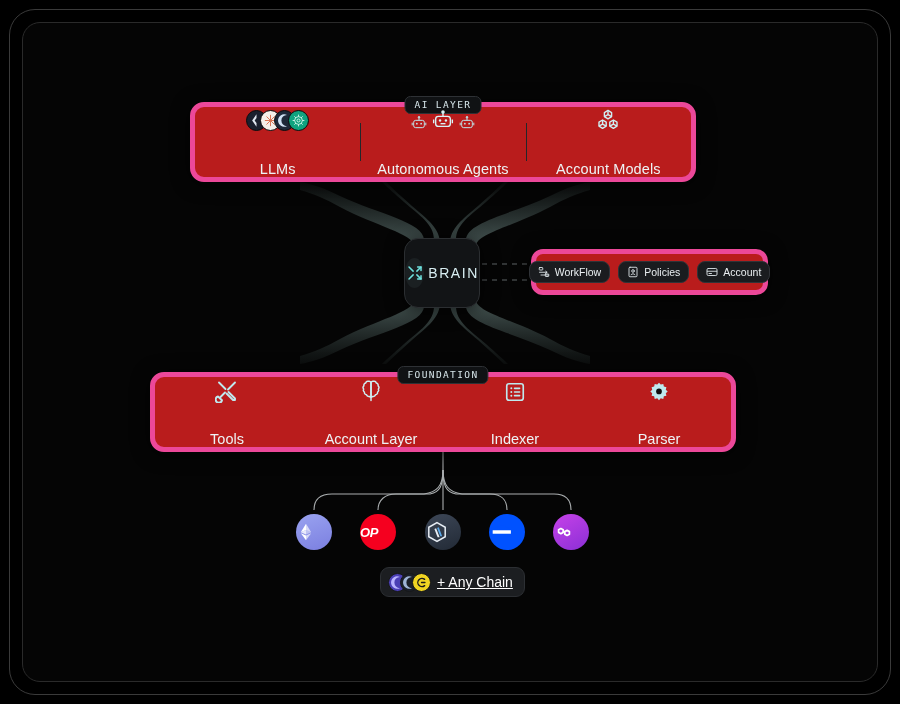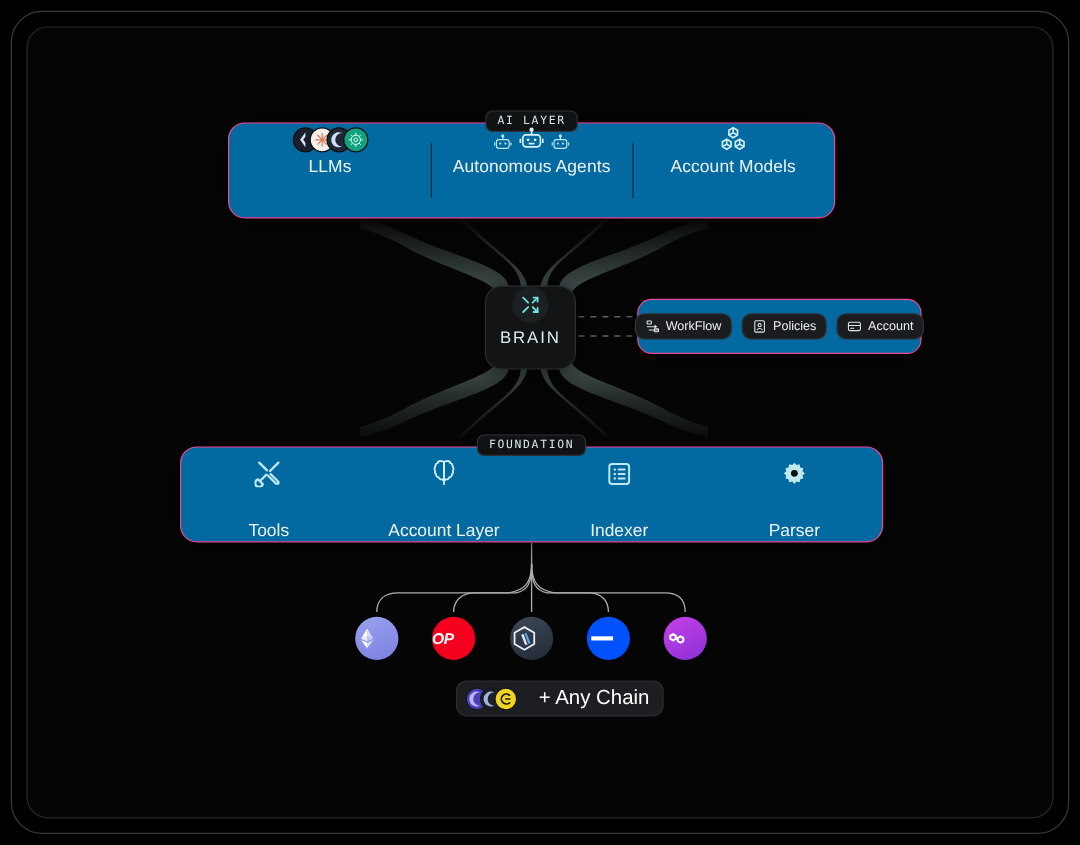--- a/index.html
+++ b/index.html
@@ -39,22 +39,22 @@
   #connectors {
     position: absolute;
     left: 0; top: 0;
     width: 900px; height: 704px;
     pointer-events: none;
   }
 
   
   .panel {
     position: absolute;
-    background: #0369a1;
-    border: 1px solid #ec4899;
+    background: #b91c1c;
+    border: 5px solid #ec4899;
     border-radius: 14px;
     box-shadow: 0 2px 18px rgba(0,0,0,.7);
   }
 
   
   .badge {
     position: absolute;
     top: -11px;
     left: 50%;
     transform: translateX(-50%);
@@ -75,21 +75,21 @@
     left: 190px; top: 102px;
     width: 506px; height: 80px;
     display: flex;
     align-items: center;
   }
   .ai-cell {
     flex: 1;
     display: flex;
     flex-direction: column;
     align-items: center;
-    justify-content: flex-start;
+    justify-content: space-between;
     gap: 2px;
     position: relative;
     height: 100%;
   }
   .ai-cell + .ai-cell::before {
     content: "";
     position: absolute;
     left: 0; top: 16px;
     width: 1px; height: calc(100% - 32px);
     background: #24272a;
@@ -117,21 +117,20 @@
   .robots { display: flex; align-items: flex-end; gap: 5px; }
 
   
   #brain {
     left: 404px; top: 238px;
     width: 76px; height: 70px;
     border-radius: 14px;
     background: #121416;
     border: 1px solid #2b2e31;
     display: flex;
-    flex-direction: column;
     align-items: center;
     justify-content: flex-start;
     gap: 4px;
     z-index: 6;
   }
   .brain-badge {
     width: 30px; height: 30px;
     border-radius: 50%;
     background: #1b2022;
     display: flex; align-items: center; justify-content: center;
@@ -215,24 +214,25 @@
   .ac-dot {
     width: 19px; height: 19px;
     border-radius: 50%;
     margin-left: -7px;
     border: 1px solid #16181a;
     display: flex; align-items: center; justify-content: center;
     overflow: hidden;
   }
   .ac-dot:first-child { margin-left: 0; }
   .ac-text {
-    font-size: 17px;
+    font-size: 14px;
     color: #ffffff;
-    margin-left: 16px;
+    margin-left: 4px;
     white-space: nowrap;
+    text-decoration: underline;
   }
 </style>
 </head>
 <body>
 
 <div id="stage">
 
   <div class="frame-outer"></div>
   <div class="frame-inner"></div>
 

